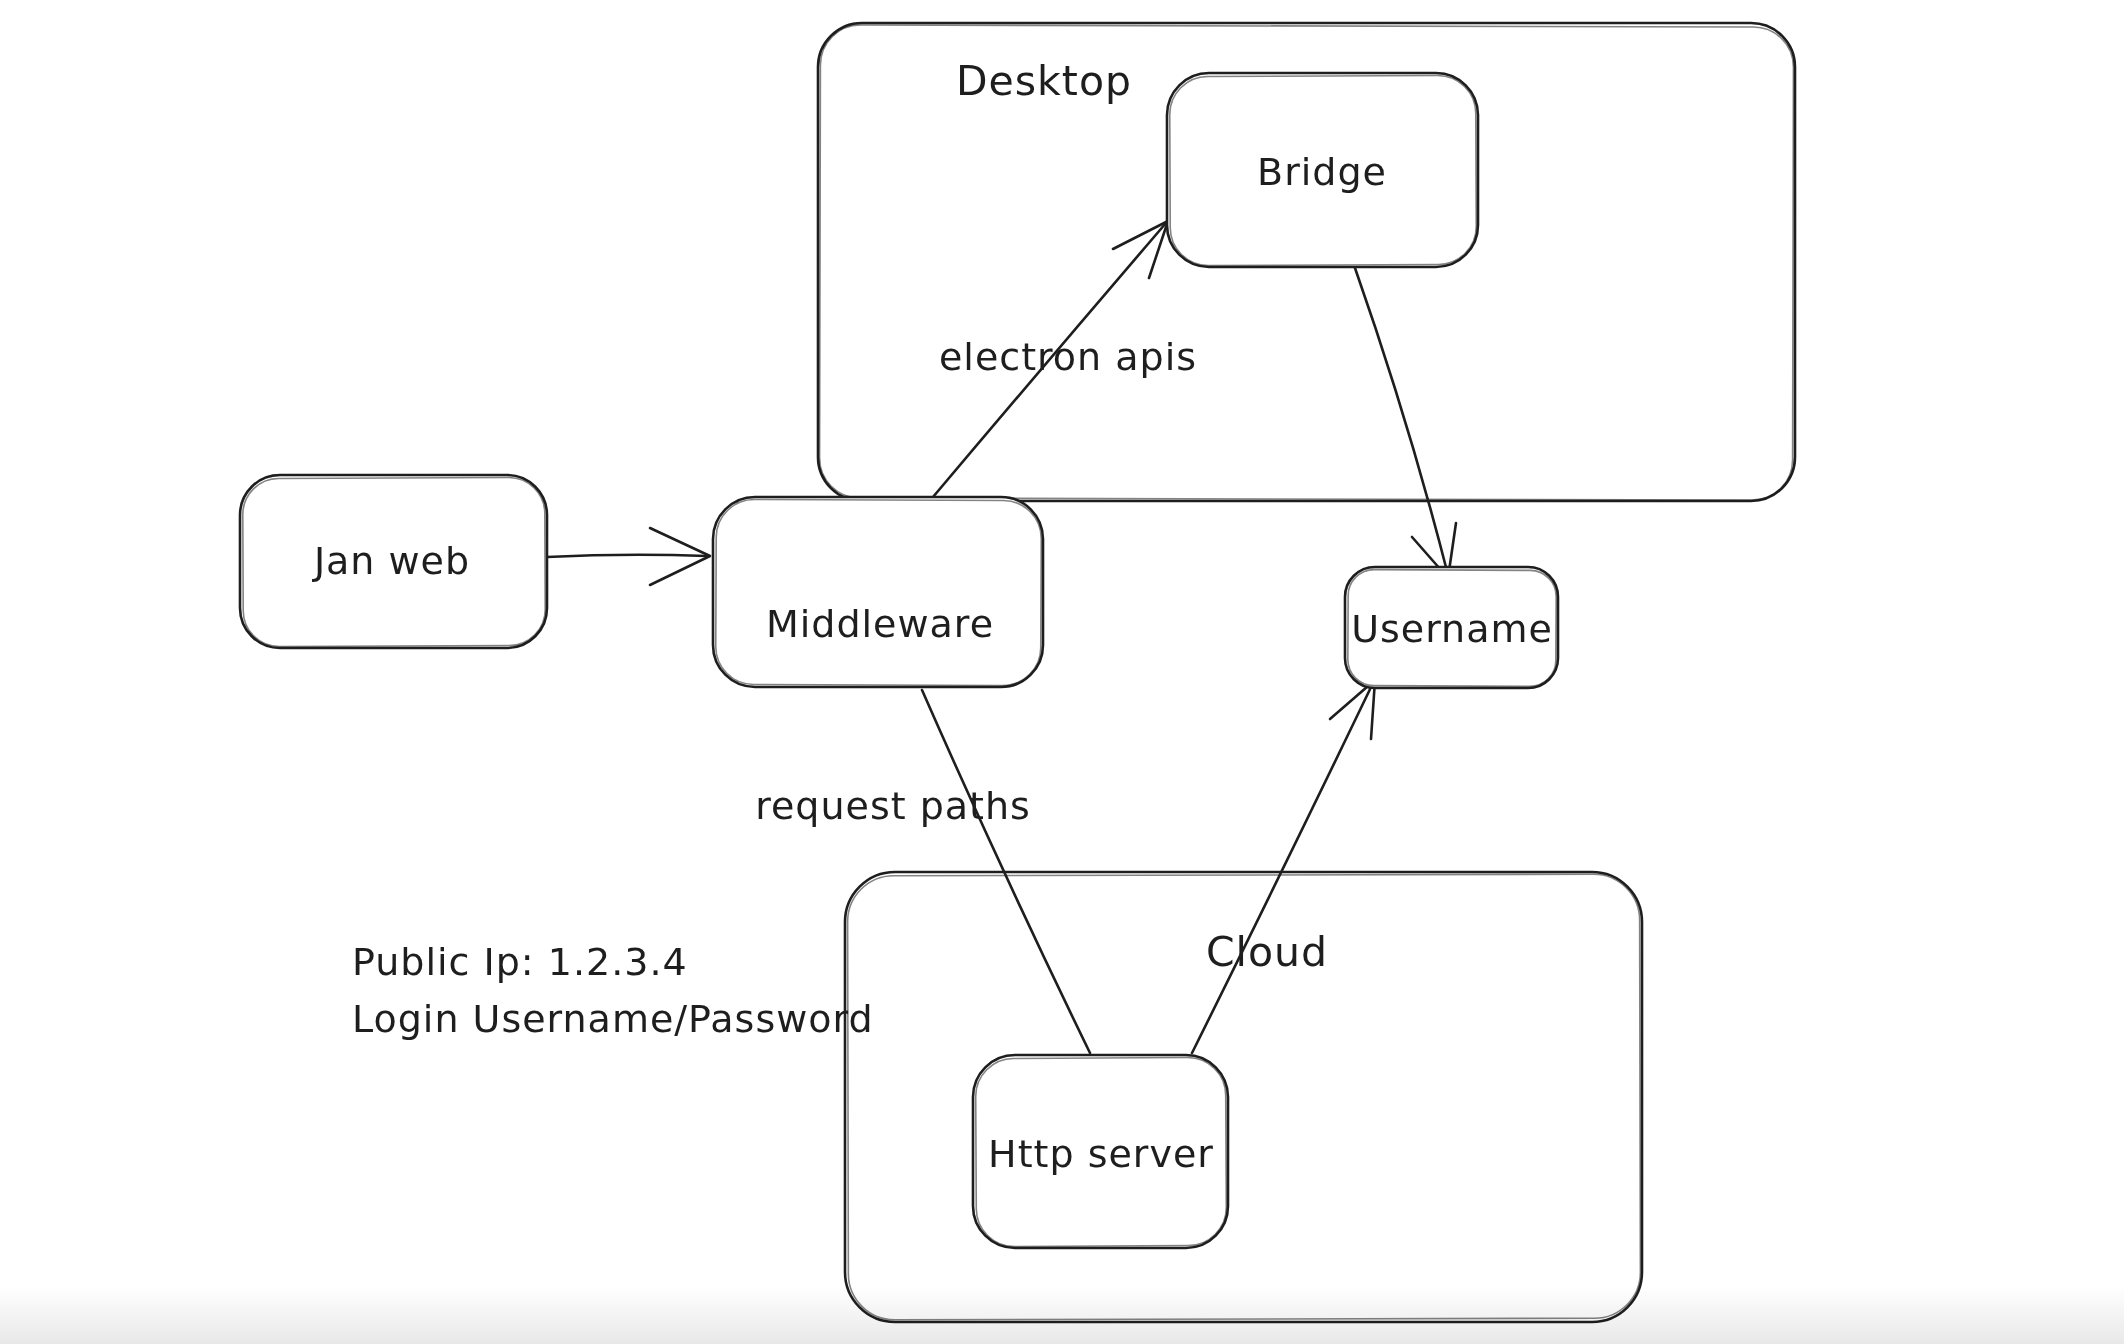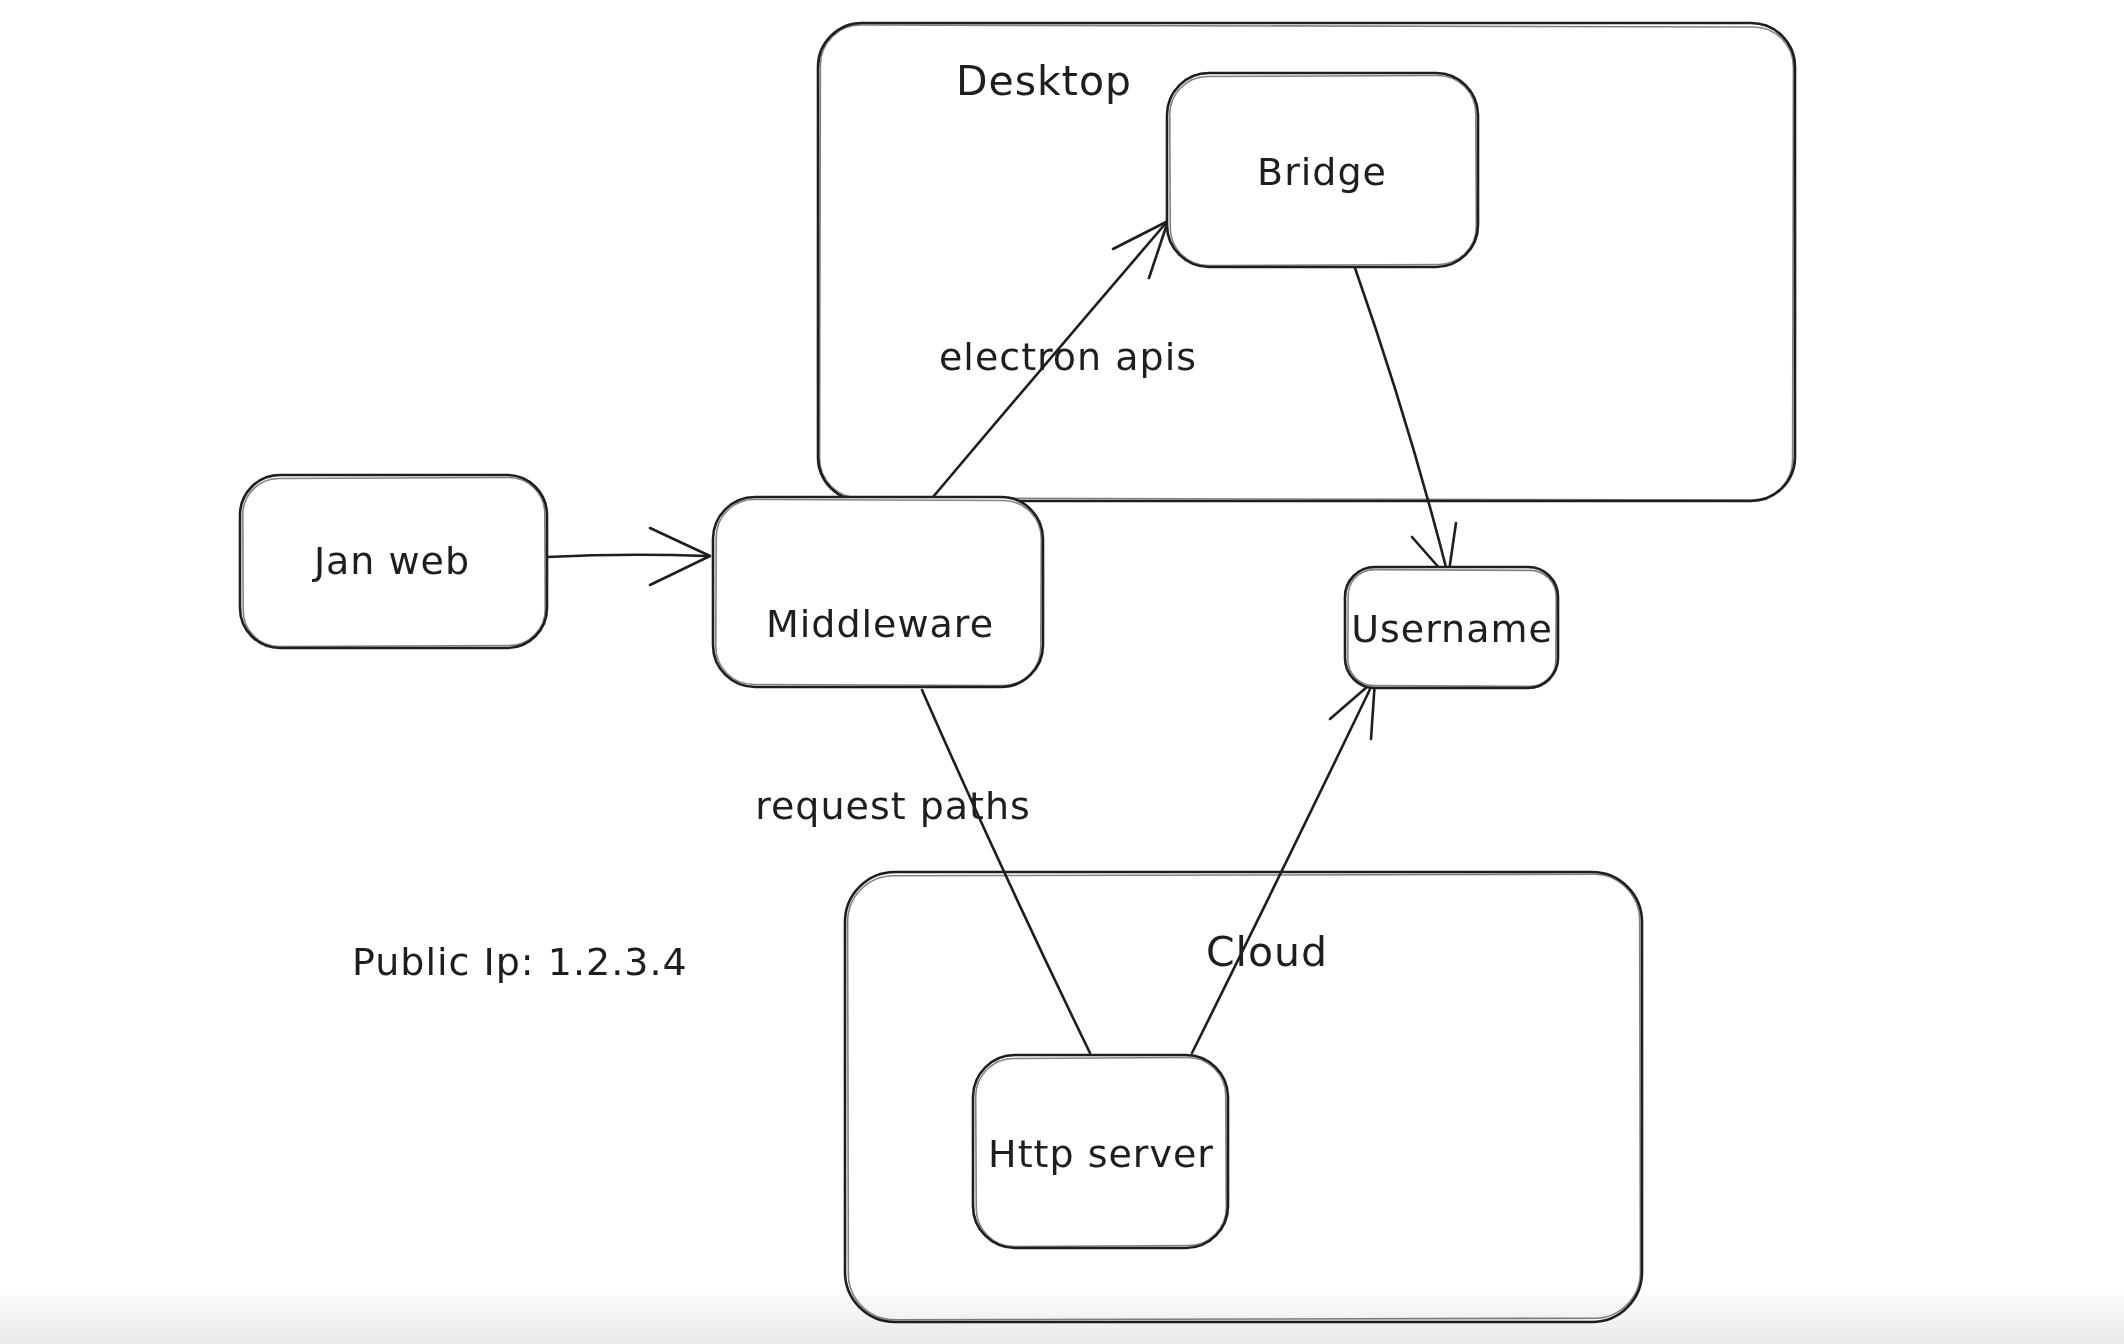--- a/index.html
+++ b/index.html
@@ -125,16 +125,17 @@
   <div class="label" style="left:1452px; top:629px;">Username</div>
 
   <div class="label" style="left:1101px; top:1154px;">Http server</div>
 
   <div class="label" style="left:1054px; top:357px;margin-left:14px;">electron apis</div>
 
   <div class="label" style="left:893px; top:806px;">request paths</div>
 
   <div class="annotation">
     <div>Public Ip: 1.2.3.4</div>
+    <div>Login Username/Password</div>
   </div>
 
   <div class="bottom-fade"></div>
 </div>
 
 </body></html>

